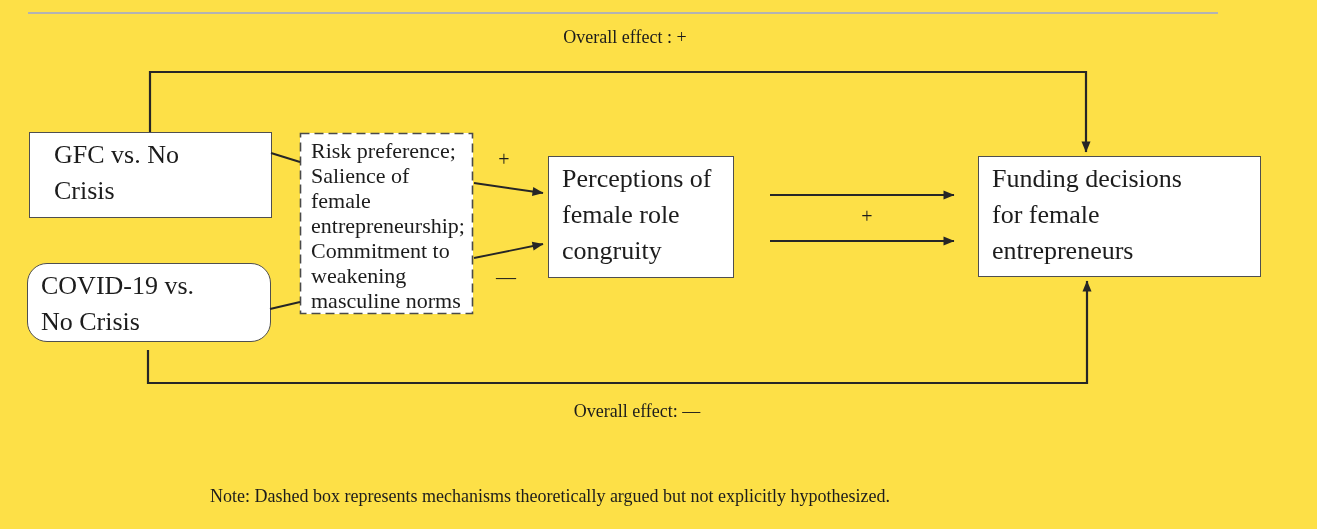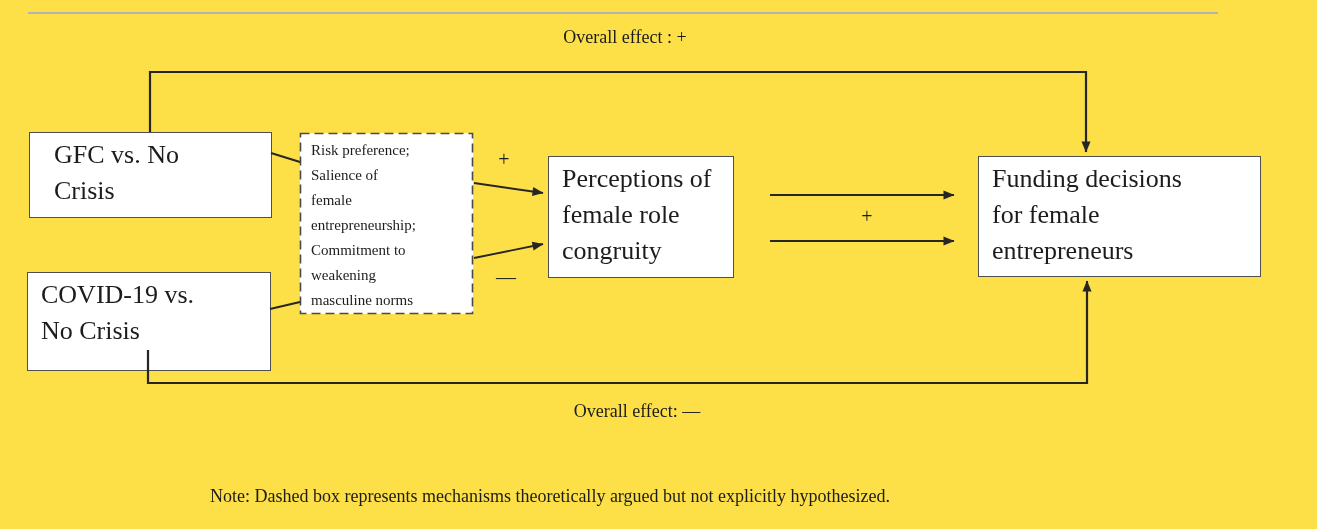--- a/index.html
+++ b/index.html
@@ -35,27 +35,27 @@
     box-sizing: border-box;
     background: #ffffff;
     border: 1.6px solid #4f4f4f;
     font-size: 26px;
     line-height: 36px;
     padding: 4px 4px 0 13px;
     white-space: pre-line;
     color: #1c1c1c;
   }
   .box-gfc        { left: 29px;  top: 132px; width: 243px; height: 86px; padding-left: 24px; }
-  .box-covid      { left: 27px;  top: 272px; width: 244px; height: 99px; }
+  .box-covid      { left: 27px;  top: 263px; width: 244px; height: 79px; border-radius: 20px; }
   .box-perceptions{ left: 548px; top: 156px; width: 186px; height: 122px; }
   .box-funding    { left: 978px; top: 156px; width: 283px; height: 121px; }
   .box-mechanisms {
     left: 300px; top: 133px; width: 173px; height: 181px;
     border: none;
-    font-size: 15px;
+    font-size: 22px;
     line-height: 25px;
     padding: 5px 2px 0 11px;
   }
   .lbl {
     position: absolute;
     font-size: 18px;
     white-space: nowrap;
   }
   .lbl-top    { left: 430px; top: 27px;  width: 390px; text-align: center; }
   .lbl-bottom { left: 442px; top: 401px; width: 390px; text-align: center; }

